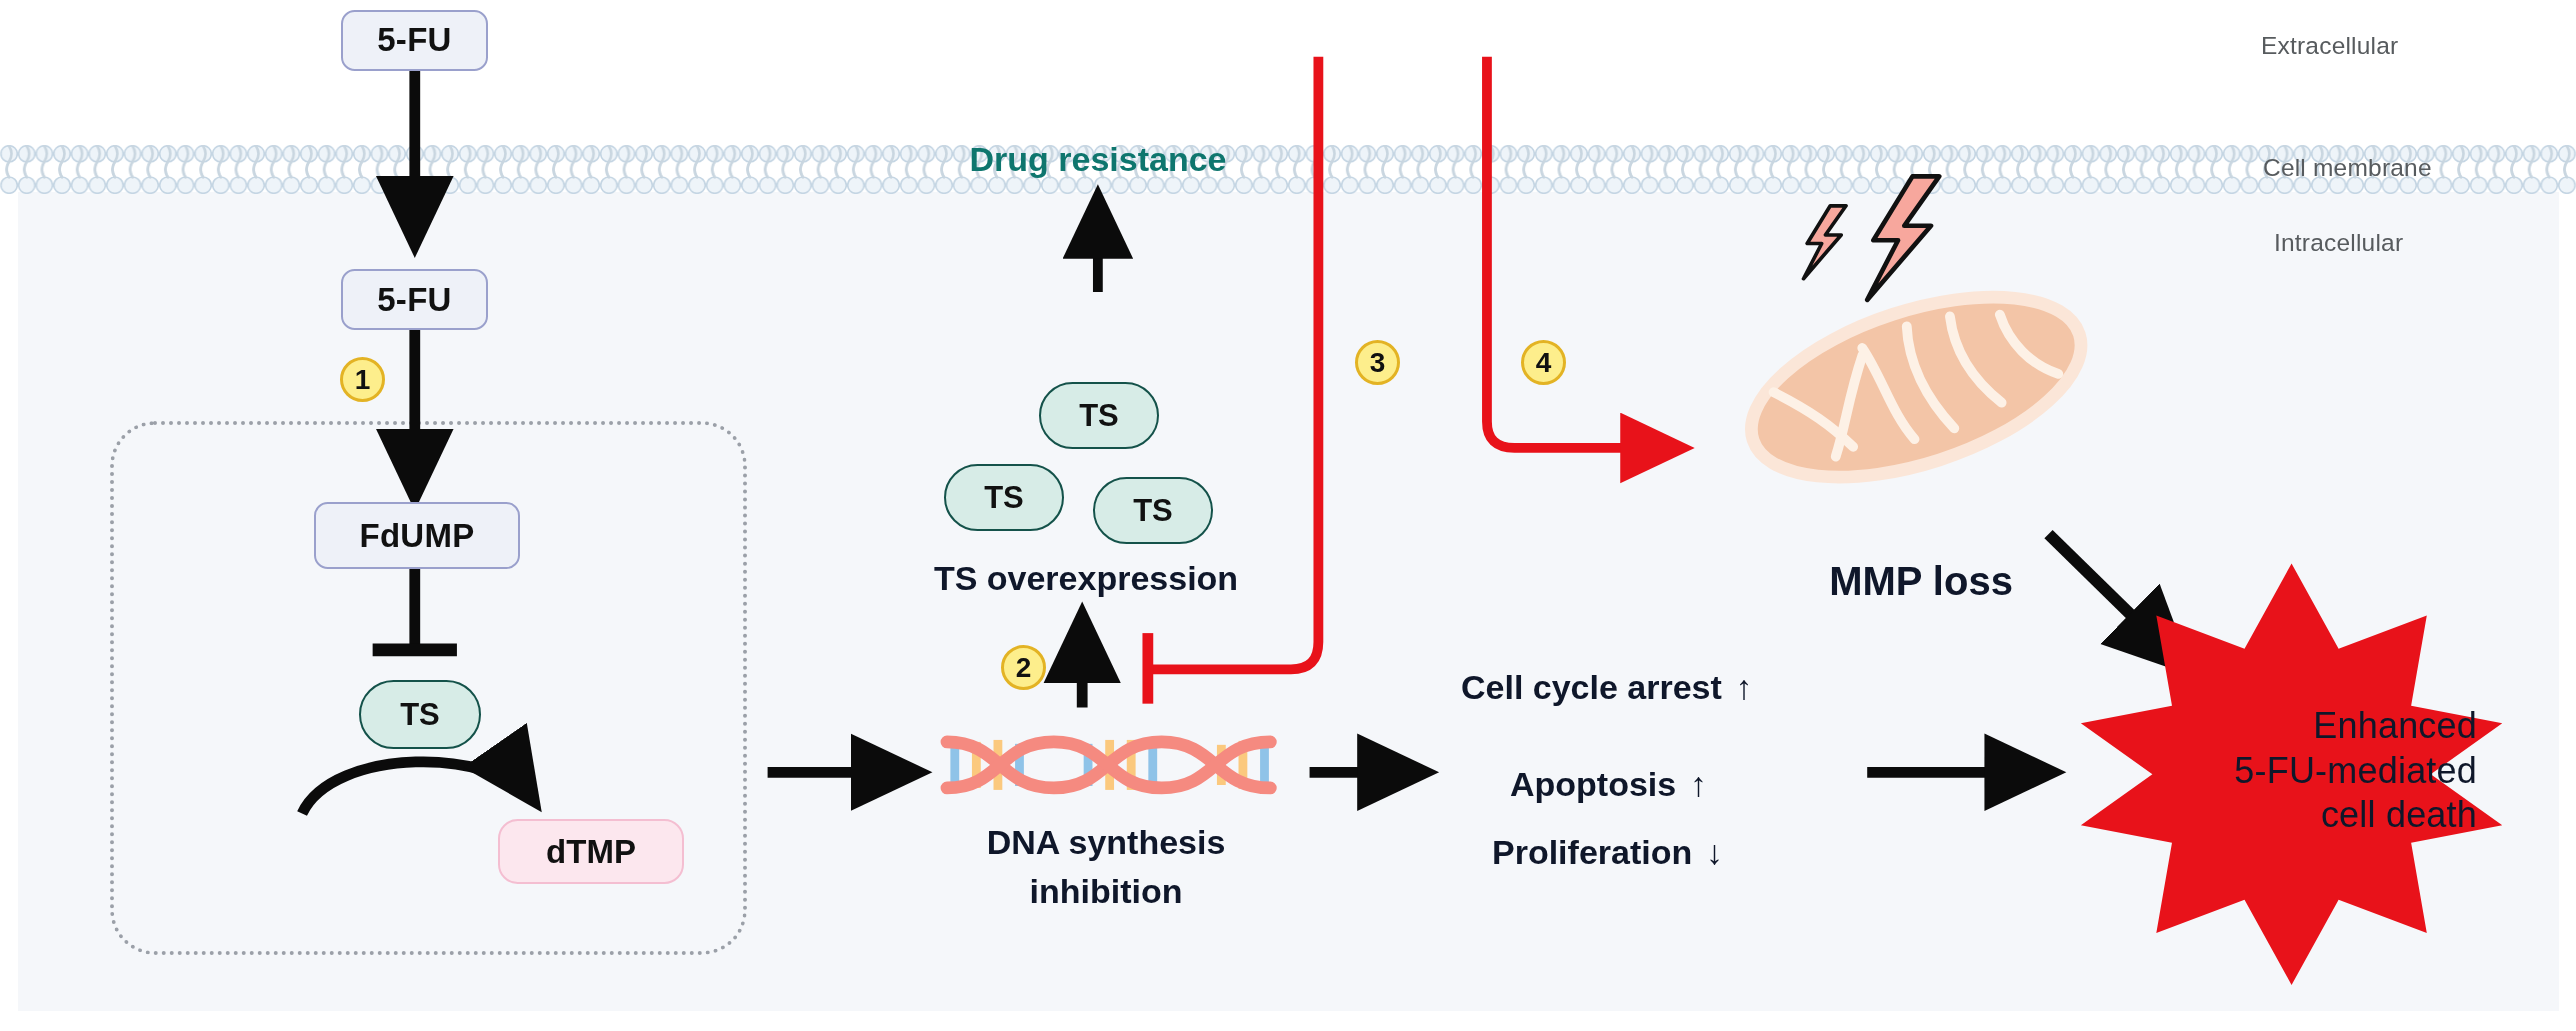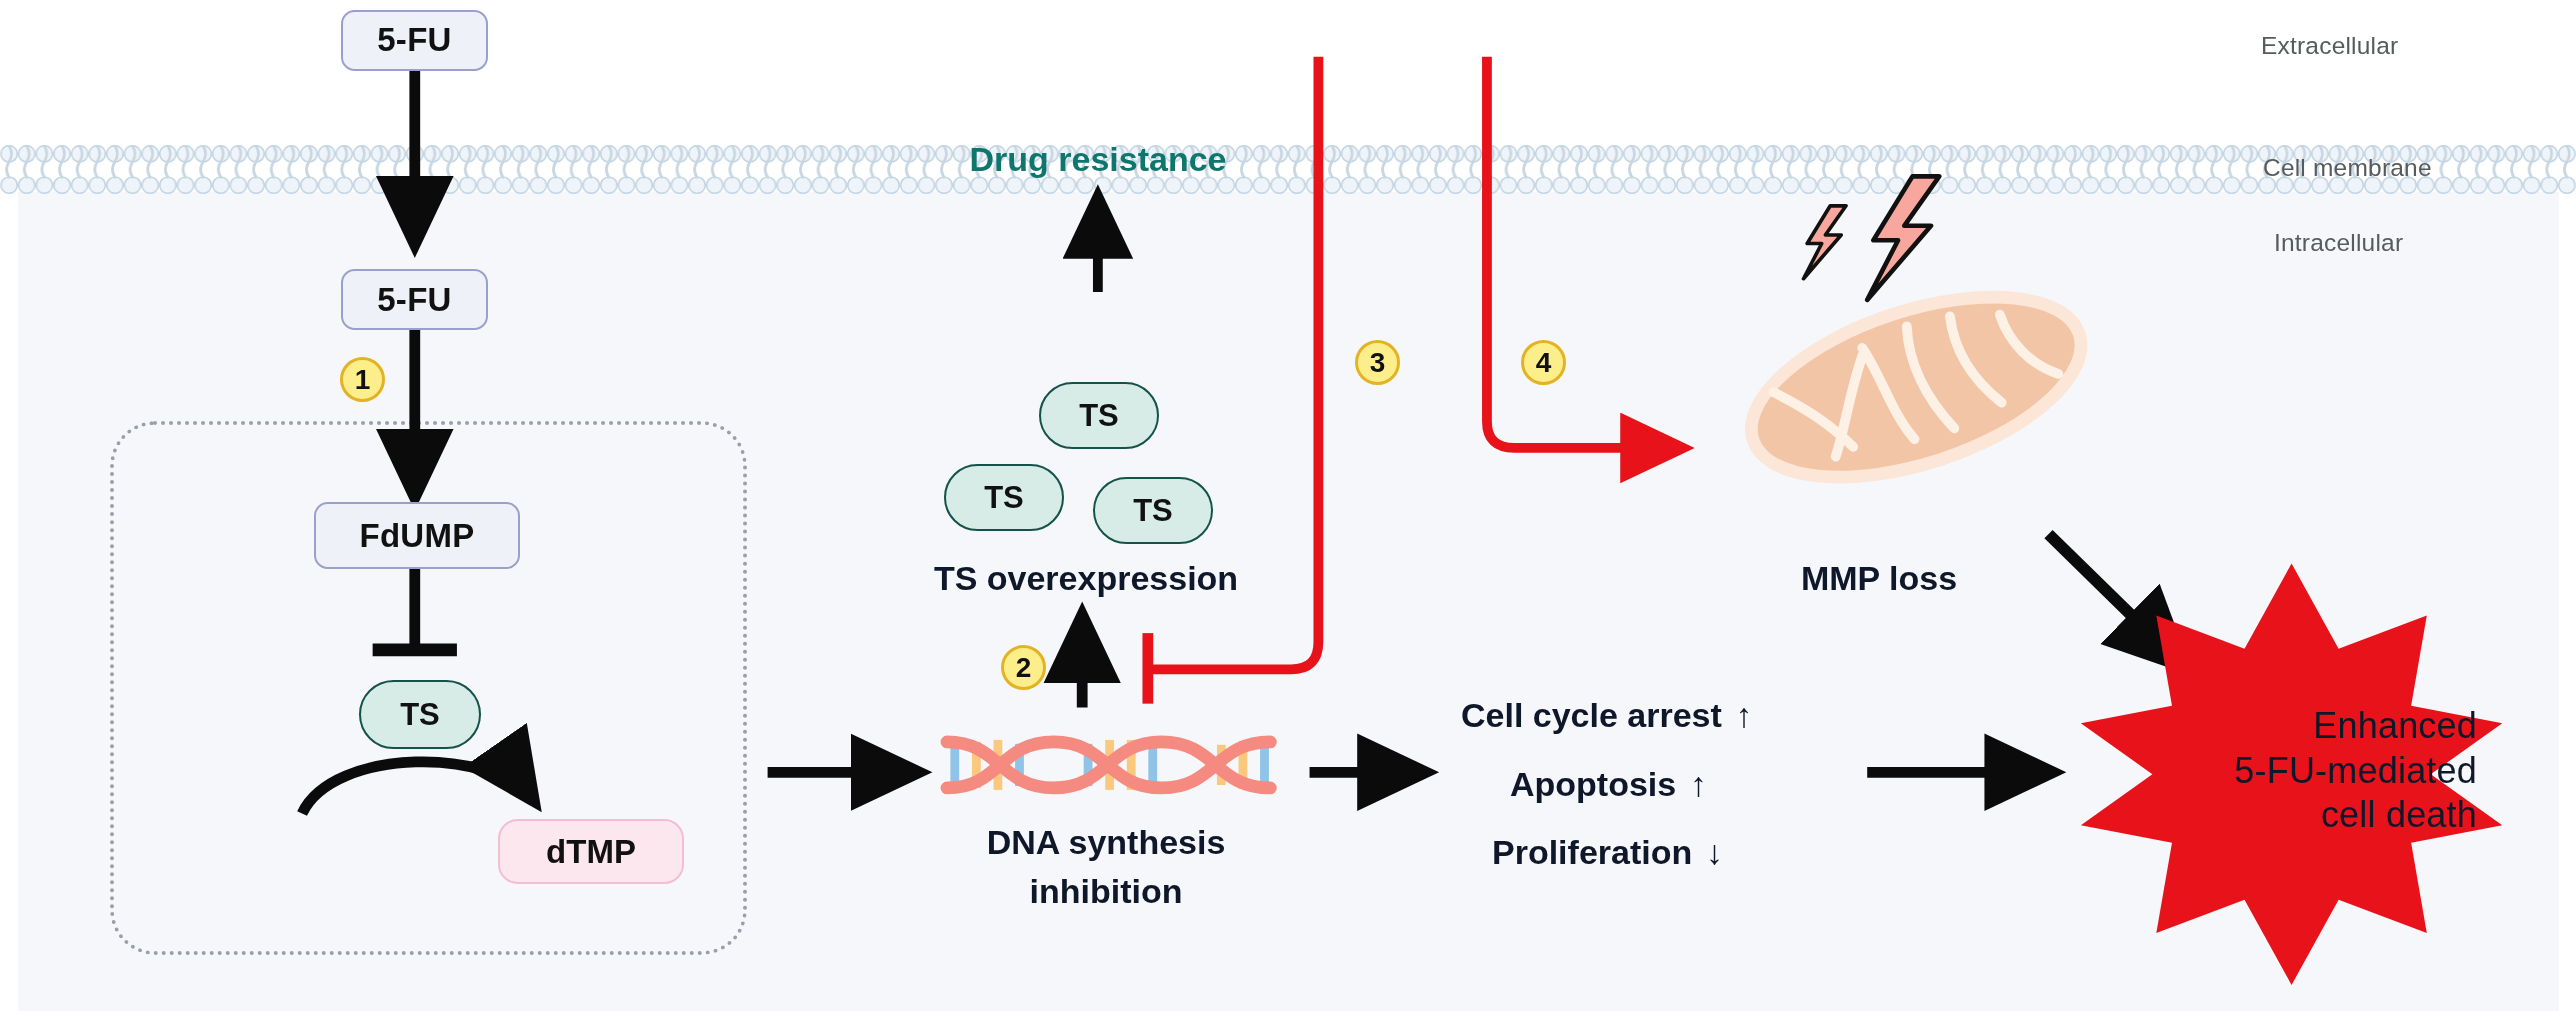--- a/index.html
+++ b/index.html
@@ -206,23 +206,23 @@
   <div class="node teal" style="left:944px;top:464px;width:120px;height:67px;">TS</div>
   <div class="node teal" style="left:1093px;top:477px;width:120px;height:67px;">TS</div>
 
   <div class="txt gray center" style="left:1098px;top:140px;font-size:34px;">Drug resistance</div>
 
   <div class="txt bold center" style="left:1086px;top:559px;font-size:34px;">TS overexpression</div>
 
   <div class="txt bold center" style="left:1106px;top:823px;font-size:34px;">DNA synthesis</div>
   <div class="txt bold center" style="left:1106px;top:872px;font-size:34px;">inhibition</div>
 
-  <div class="txt bold center" style="left:1879px;top:559px;font-size:34px;">MMP loss</div>
-
-  <div class="txt bold" style="left:1461px;top:696px;font-size:34px;">
+  <div class="txt bold center" style="left:1921px;top:559px;font-size:40px;">MMP loss</div>
+
+  <div class="txt bold" style="left:1461px;top:668px;font-size:34px;">
     <span>Cell cycle arrest</span><span style="padding-left:13.7px;">↑</span>
   </div>
   <div class="txt bold" style="left:1510px;top:765px;font-size:34px;">
     <span>Apoptosis</span><span style="padding-left:13.7px;">↑</span>
   </div>
   <div class="txt bold" style="left:1492px;top:833px;font-size:34px;">
     <span>Proliferation</span><span style="padding-left:13.7px;">↓</span>
   </div>
 
   <div class="burst-text" style="left:2105px;top:704px;width:372px;">

